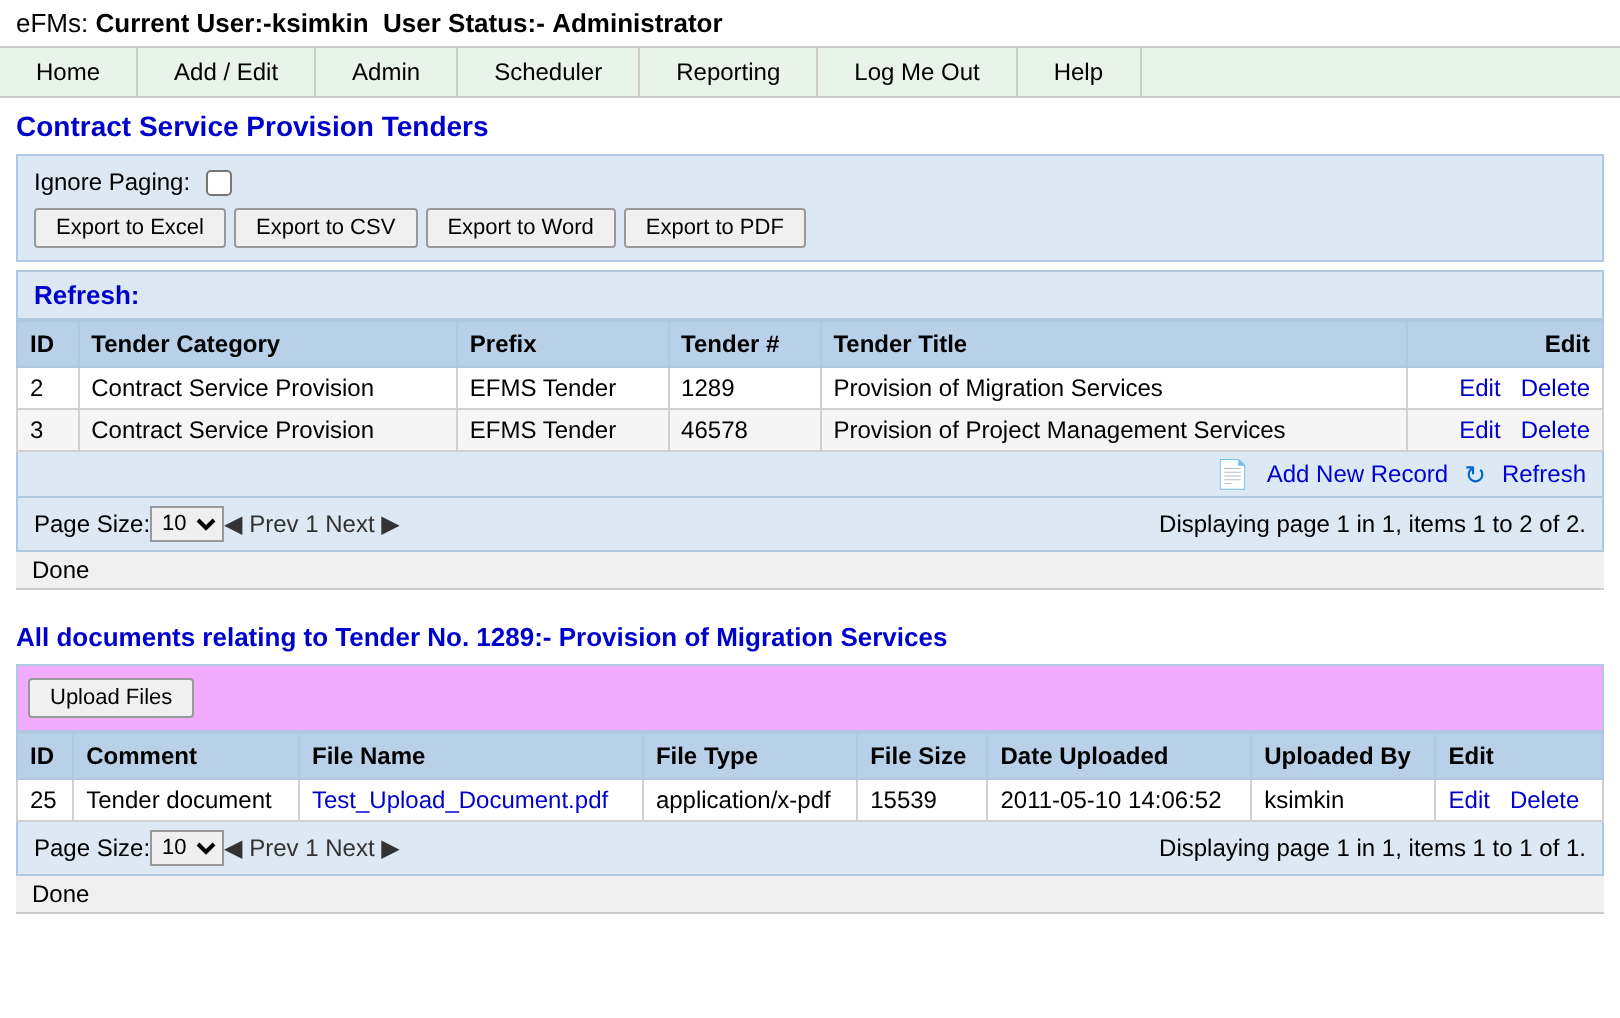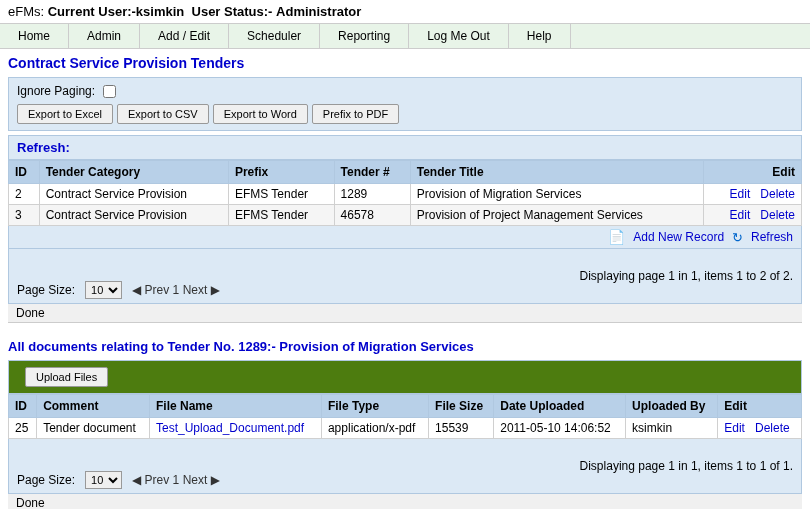--- a/index.html
+++ b/index.html
@@ -51,62 +51,62 @@
     .edit-link { color: #0000cc; text-decoration: none; cursor: pointer; font-size: 12px; }
 
     
     .action-row { background: #dce9f5; border: 1px solid #b0c8e0; border-top: none; text-align: right; padding: 3px 8px; display: flex; justify-content: flex-end; align-items: center; gap: 8px; }
     .action-row a { color: #0000cc; font-size: 12px; text-decoration: none; cursor: pointer; }
     .add-icon { color: #cc8800; font-size: 14px; }
     .refresh-icon { color: #0066cc; font-size: 13px; }
 
     
     .pagination-row { background: #dce9f5; border: 1px solid #b0c8e0; border-top: none; padding: 4px 8px; display: flex; justify-content: space-between; align-items: center; font-size: 12px; }
-    .pagination-left { display: flex; align-items: center; gap: 10px; margin-top: 28px; }
+    .pagination-left { display: flex; align-items: center; gap: 0; }
     .page-size-select { font-size: 11px; padding: 1px; border: 1px solid #999; }
     .nav-arrows { font-size: 12px; color: #333; }
     .done-row { padding: 2px 8px; font-size: 12px; background: #f0f0f0; border-bottom: 1px solid #ccc; }
     .section-title { font-size: 13px; color: #0000cc; font-weight: bold; margin-bottom: 6px; }
 
     
-    .upload-area { padding: 6px 16px; border: 1px solid #b0c8e0; background: #4d7c0f; margin-bottom: 0; }
+    .upload-area { padding: 6px 5px; border: 1px solid #b0c8e0; background: #f0abfc; margin-bottom: 0; }
   </style>
 </head>
 <body>
 
 <div id="header">
   <div class="title-text">
     <span class="label">eFMs: <strong>Current User:-</strong></span><span class="value">ksimkin</span>
     &nbsp;<span class="label"><strong>User Status:-</strong></span>&nbsp;<span class="value">Administrator</span>
   </div>
 </div>
 
 <div id="nav">
   <div class="nav-item">Home</div>
+  <div class="nav-item">Add / Edit</div>
   <div class="nav-item">Admin</div>
-  <div class="nav-item">Add / Edit</div>
   <div class="nav-item">Scheduler</div>
   <div class="nav-item">Reporting</div>
   <div class="nav-item">Log Me Out</div>
   <div class="nav-item">Help</div>
 </div>
 
 <div class="page-section">
   <div class="page-title">Contract Service Provision Tenders</div>
 
   <div class="blue-panel">
     <div class="ignore-paging-row">
       <label>Ignore Paging:</label>
       <input type="checkbox" style="">
     </div>
     <div class="export-buttons">
       <button class="btn">Export to Excel</button>
       <button class="btn">Export to CSV</button>
       <button class="btn">Export to Word</button>
-      <button class="btn">Prefix to PDF</button>
+      <button class="btn">Export to PDF</button>
     </div>
   </div>
 
   <div class="messages-header">
     <span>Refresh:</span>
   </div>
 
   <table class="data-table">
     <thead>
       <tr>

